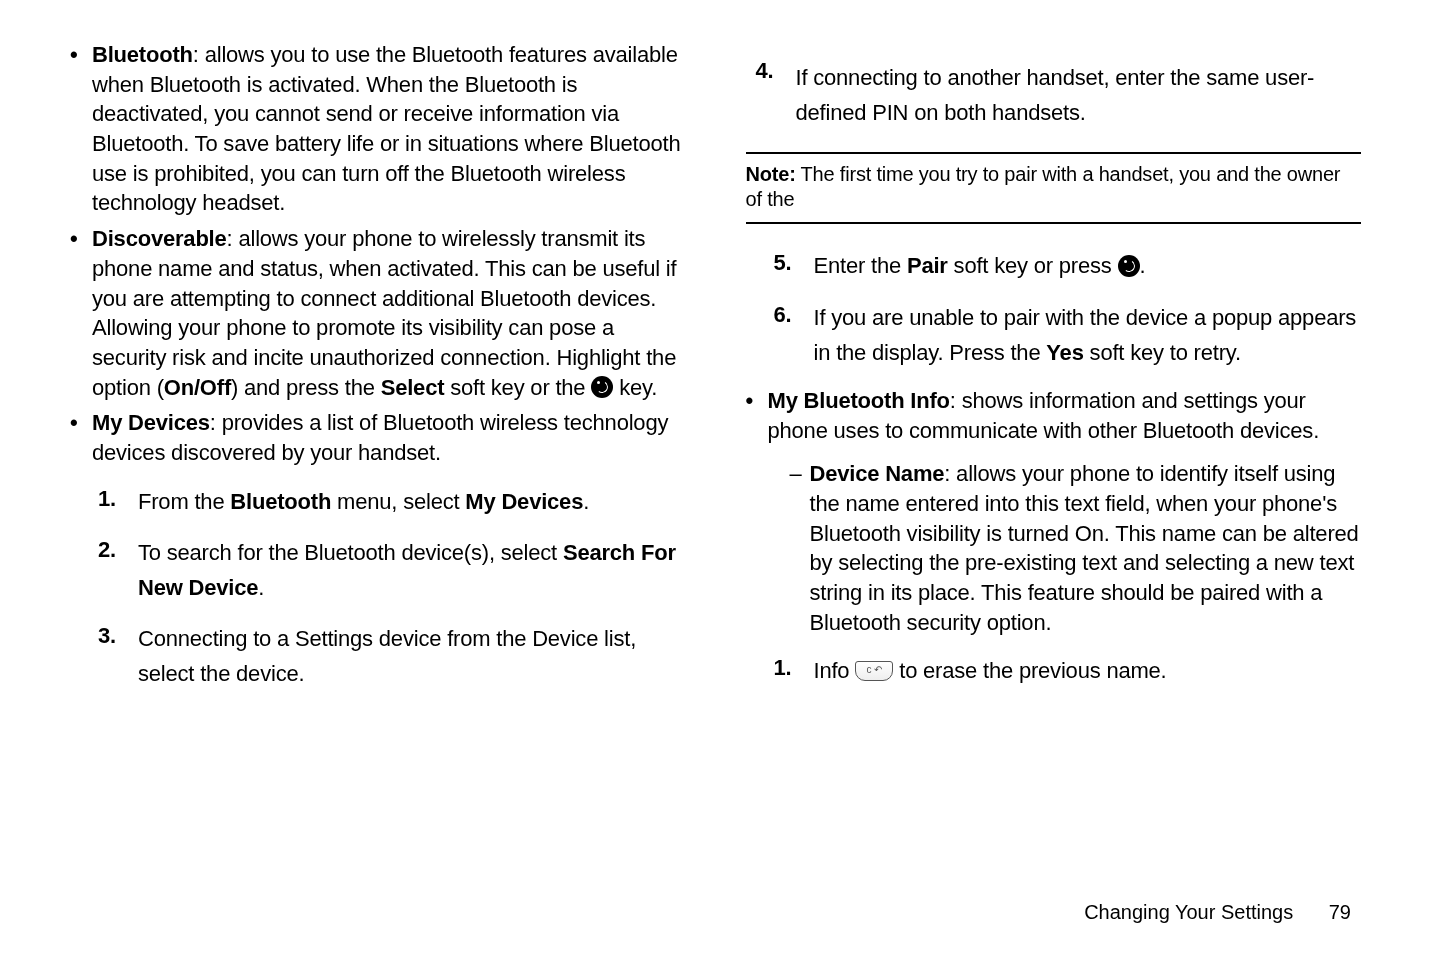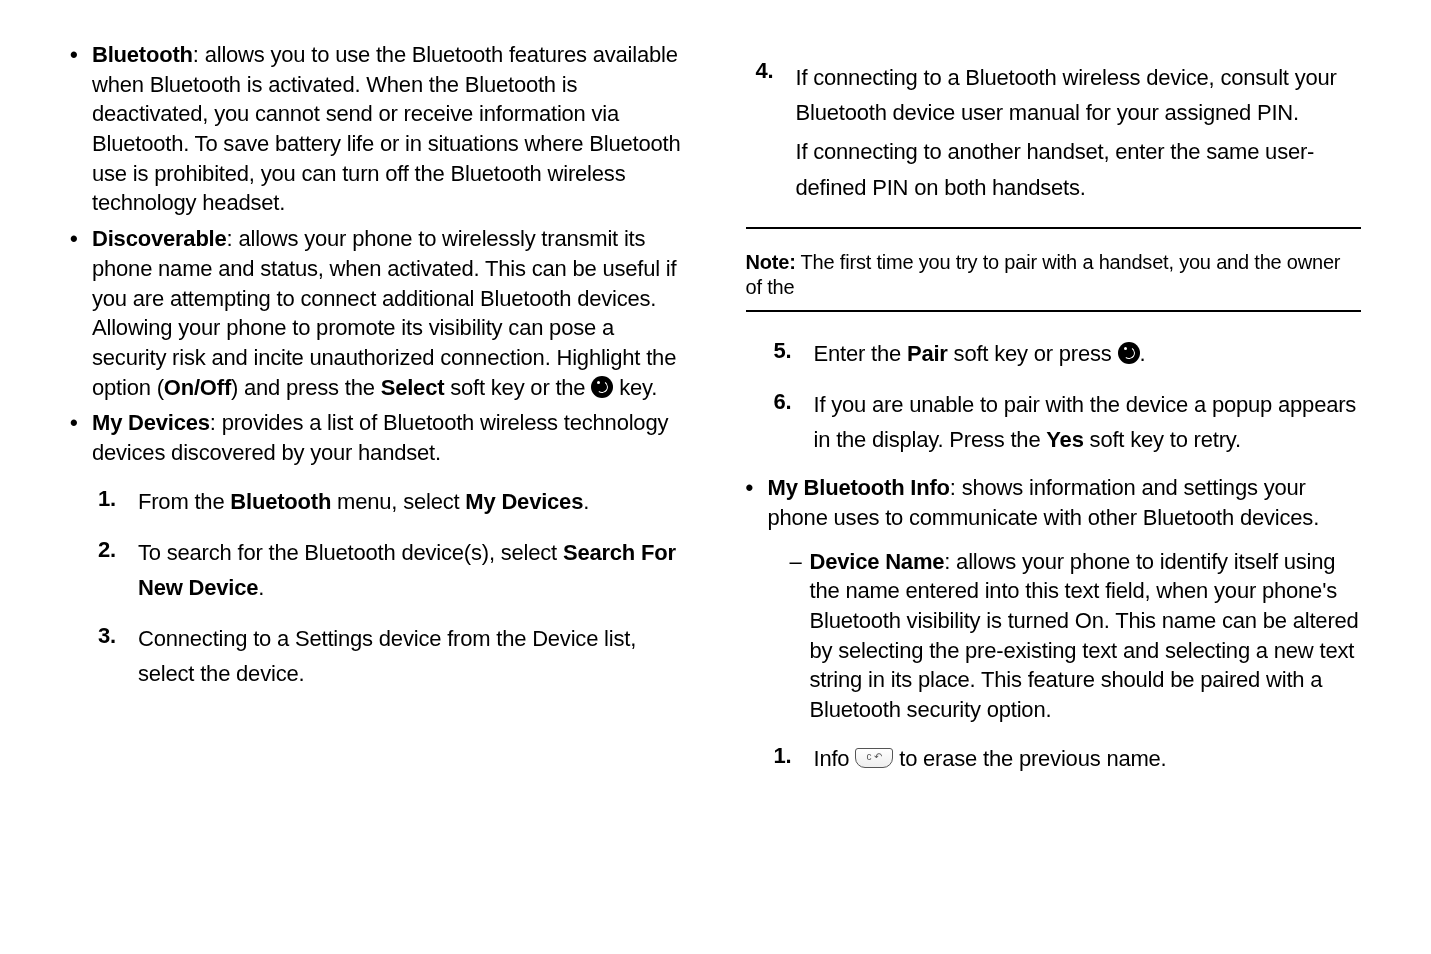--- a/index.html
+++ b/index.html
@@ -54,21 +54,21 @@
   .numbered .num-body {
     flex: 1;
     line-height: 1.6;
   }
   .right .numbered {
     margin-left: 28px;
   }
   .note-box {
     border-top: 2px solid #000;
     border-bottom: 2px solid #000;
-    padding: 21px 0 10px 0;
+    padding: 8px 0 10px 0;
     margin: 22px 0 24px 0;
     font-size: 20px;
     line-height: 1.25;
   }
   .note-body {
     margin-left: 52px;
   }
   .sub-bullet {
     display: flex;
     margin-left: 22px;
@@ -184,21 +184,20 @@
         <div class="num-body">
           <span>Connecting to a Settings device from the Device list, select the device.</span>
         </div>
       </div>
     </div>
 
     <div class="col right letter-spacing">
       <div class="numbered" style="margin-left:10px">
         <strong class="number">4.</strong>
         <div class="num-body">
-          <div style="margin-top:4px">If connecting to a Bluetooth wireless device, consult your Bluetooth device user manual for your assigned PIN.</div>
           <div style="margin-top:4px">If connecting to another handset, enter the same user-defined PIN on both handsets.</div>
         </div>
       </div>
 
       <div class="note-box">
         <span class="bold">Note:</span><span> The first time you try to pair with a handset, you and the owner of the</span>
       </div>
 
       <div class="numbered">
         <strong class="number">5.</strong>
@@ -230,13 +229,17 @@
 
       <div class="numbered">
         <strong class="number">1.</strong>
         <div class="num-body">
           <span>Info </span><span class="icon-key">c ↶</span><span> to erase the previous name.</span>
         </div>
       </div>
     </div>
   </div>
 
+  <div class="footer">
+    <span>Changing Your Settings</span>
+    <span class="pagenum">79</span>
+  </div>
 </div>
 
 </body></html>

